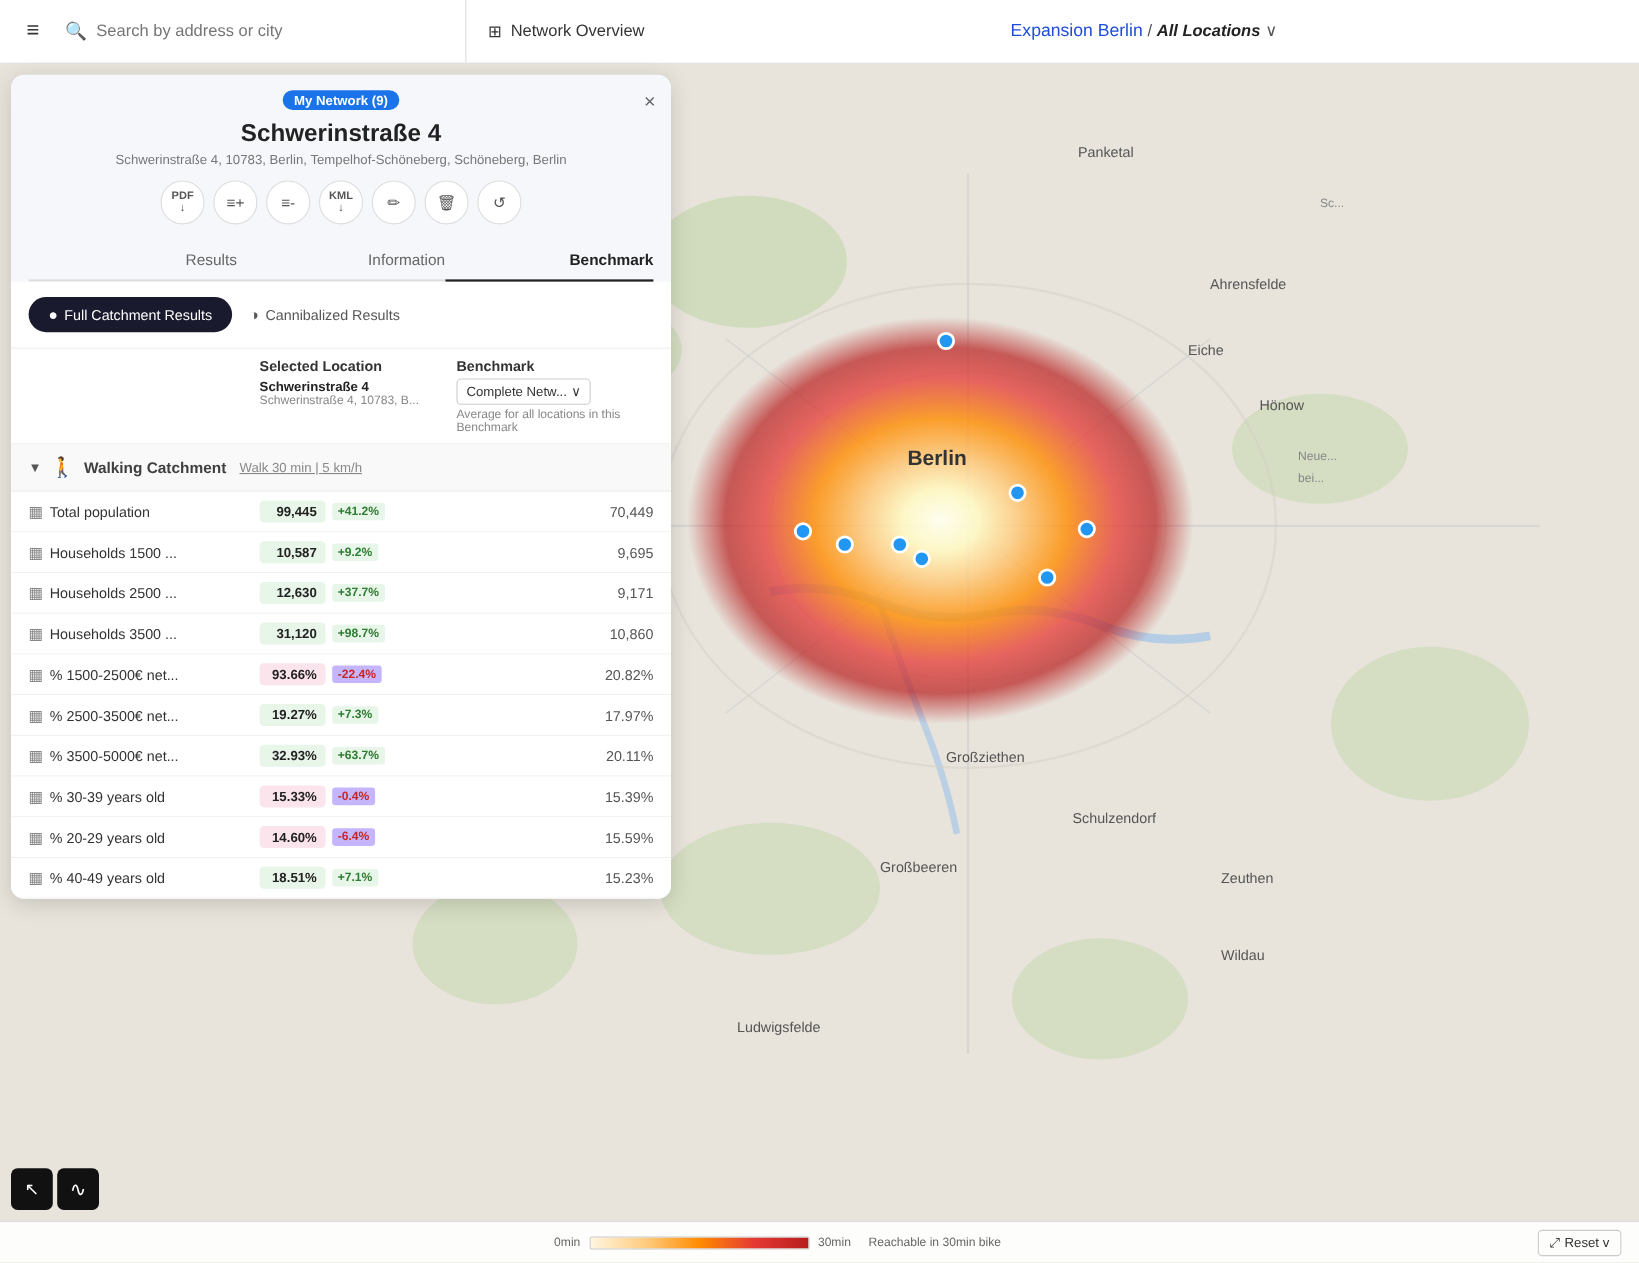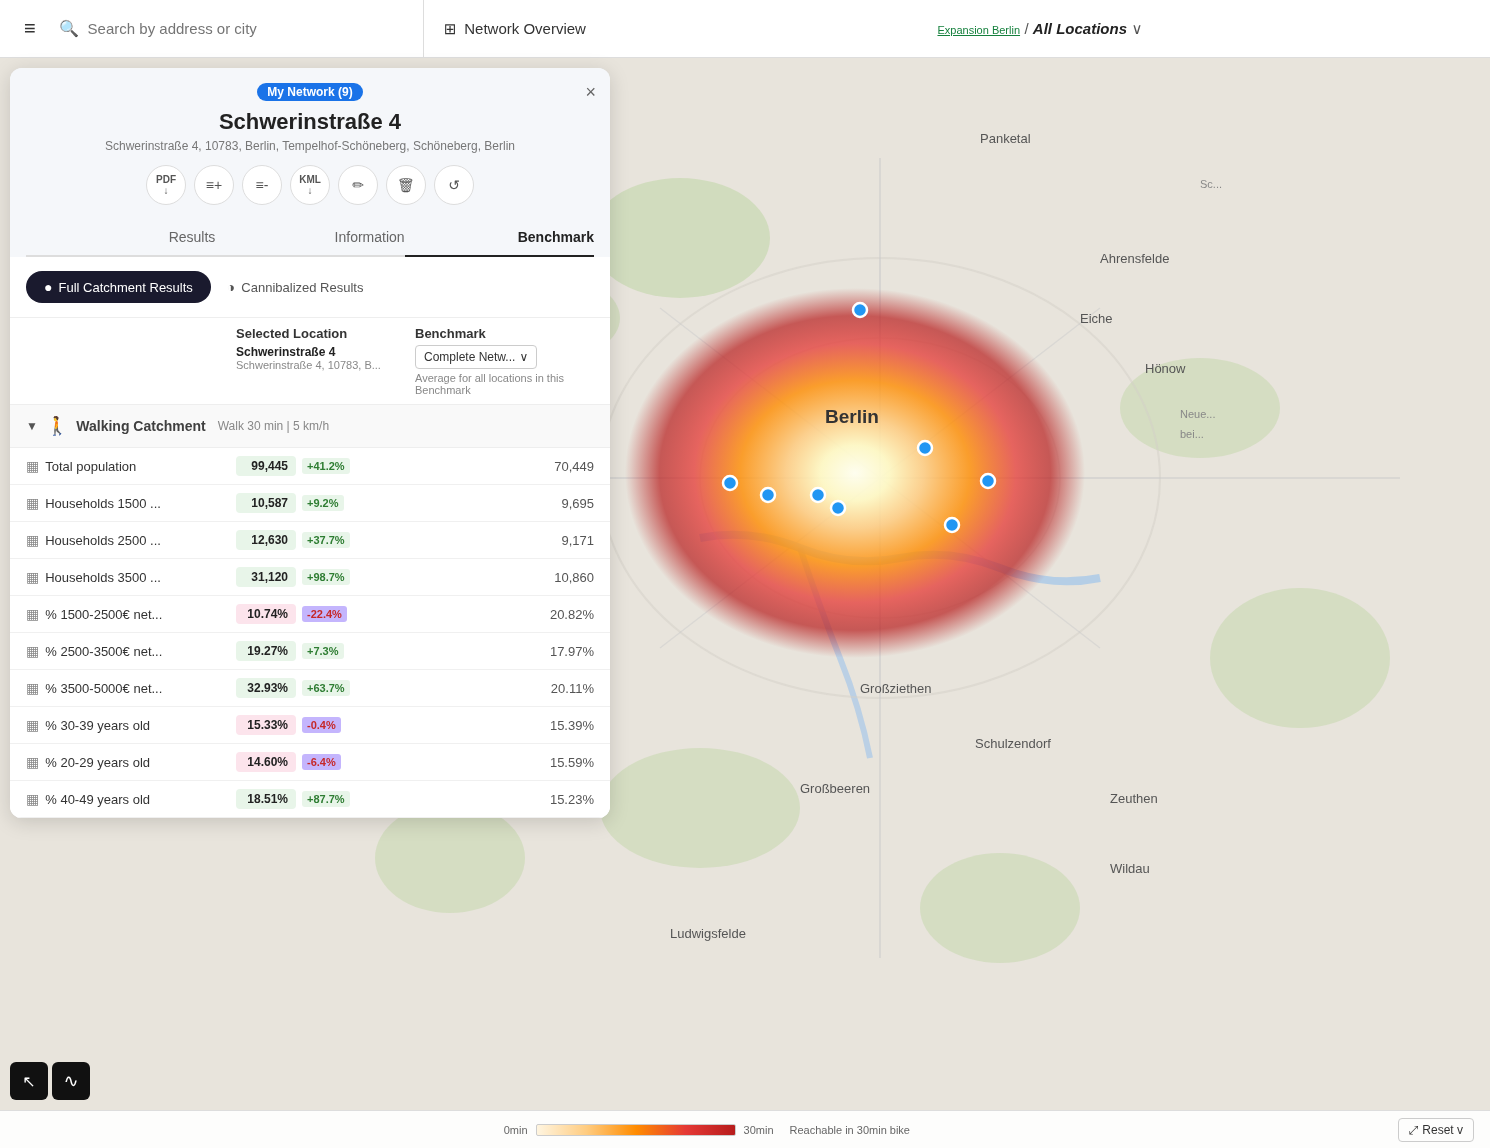--- a/index.html
+++ b/index.html
@@ -126,21 +126,21 @@
     }
 
     
     #walking-row {
       display: flex; align-items: center; gap: 8px;
       padding: 10px 16px; background: #f9f9f9; border-bottom: 1px solid #eee;
     }
     #walking-row .chevron { cursor: pointer; font-size: 12px; color: #555; }
     #walking-icon { font-size: 18px; }
     #walking-label { font-weight: 600; font-size: 14px; color: #404040; }
-    #walking-sub { font-size: 12px; color: #888; margin-left: 4px; }
+    #walking-sub { font-size: 12px; color: #888; margin-left: 4px; text-decoration: underline; }
 
     
     .data-row {
       display: grid; grid-template-columns: 210px 1fr 1fr;
       align-items: center; padding: 8px 16px;
       border-bottom: 1px solid #f0f0f0;
       background: white;
     }
     .row-label { display: flex; align-items: center; gap: 6px; font-size: 13px; color: #333; }
     .row-icon { font-size: 14px; color: #888; }
@@ -190,21 +190,21 @@
   <div id="search-area">
     <span style="font-size:16px;color:#888;">🔍</span>
     <input id="search-input" type="text" style="border: none; outline: none; font-size: 15px; color: rgb(153, 153, 153); background: transparent; width: 100%;" placeholder="Search by address or city">
   </div>
   <button id="network-overview-btn">
     <span>⊞</span>
     <span>Network Overview</span>
   </button>
   <div style="flex:1;text-align:center;">
     <div>
-      <span style="color:#15803d;font-size:11px;text-decoration:underline;">Expansion Berlin</span>
+      <span style="color:#1d4ed8;font-size:16px;">Expansion Berlin</span>
       <span style="color:#555;font-size:15px;"> / </span>
       <span style="color:#222;font-style:italic;font-weight:700;font-size:15px;">All Locations</span>
       <span style="cursor:pointer;color:#555;font-size:15px;"> ∨</span>
     </div>
   </div>
 </div>
 
 <div id="map-container">
   <div class="map-bg">
 
@@ -435,21 +435,21 @@
       <span class="row-delta delta-pos">+98.7%</span>
     </div>
     <div class="bench-value">10,860</div>
   </div>
           <div class="data-row">
     <div class="row-label">
       <span class="row-icon">▦</span>
       <span>% 1500-2500€ net...</span>
     </div>
     <div class="row-value-cell">
-      <span class="row-value-badge badge-red">10.74%</span>
+      <span class="row-value-badge badge-red">93.66%</span>
       <span class="row-delta delta-neg">-22.4%</span>
     </div>
     <div class="bench-value">20.82%</div>
   </div>
           <div class="data-row">
     <div class="row-label">
       <span class="row-icon">▦</span>
       <span>% 2500-3500€ net...</span>
     </div>
     <div class="row-value-cell">
@@ -491,20 +491,20 @@
     </div>
     <div class="bench-value">15.59%</div>
   </div>
           <div class="data-row">
     <div class="row-label">
       <span class="row-icon">▦</span>
       <span>% 40-49 years old</span>
     </div>
     <div class="row-value-cell">
       <span class="row-value-badge badge-green">18.51%</span>
-      <span class="row-delta delta-pos">+87.7%</span>
+      <span class="row-delta delta-pos">+7.1%</span>
     </div>
     <div class="bench-value">15.23%</div>
   </div>
         </div>
     </div>
   </div>
 </div>
 
 </body></html>

